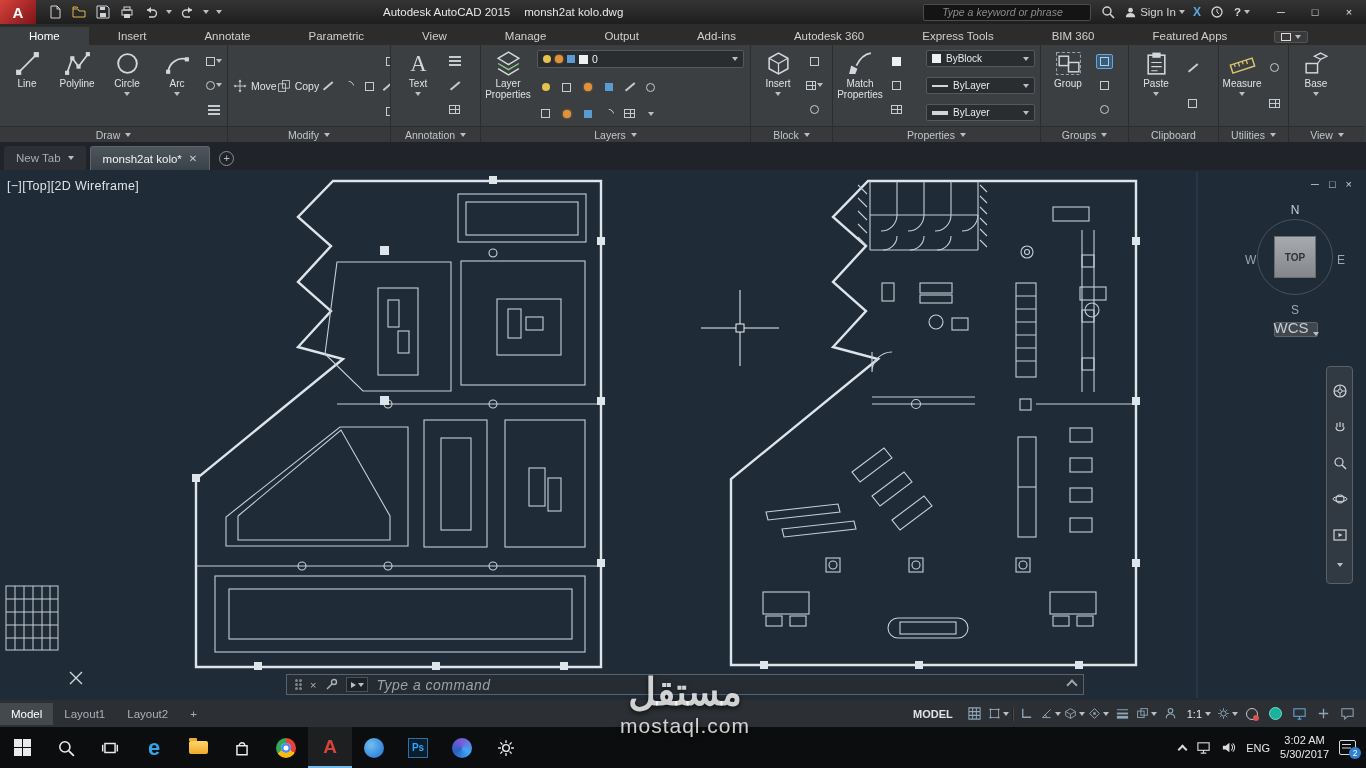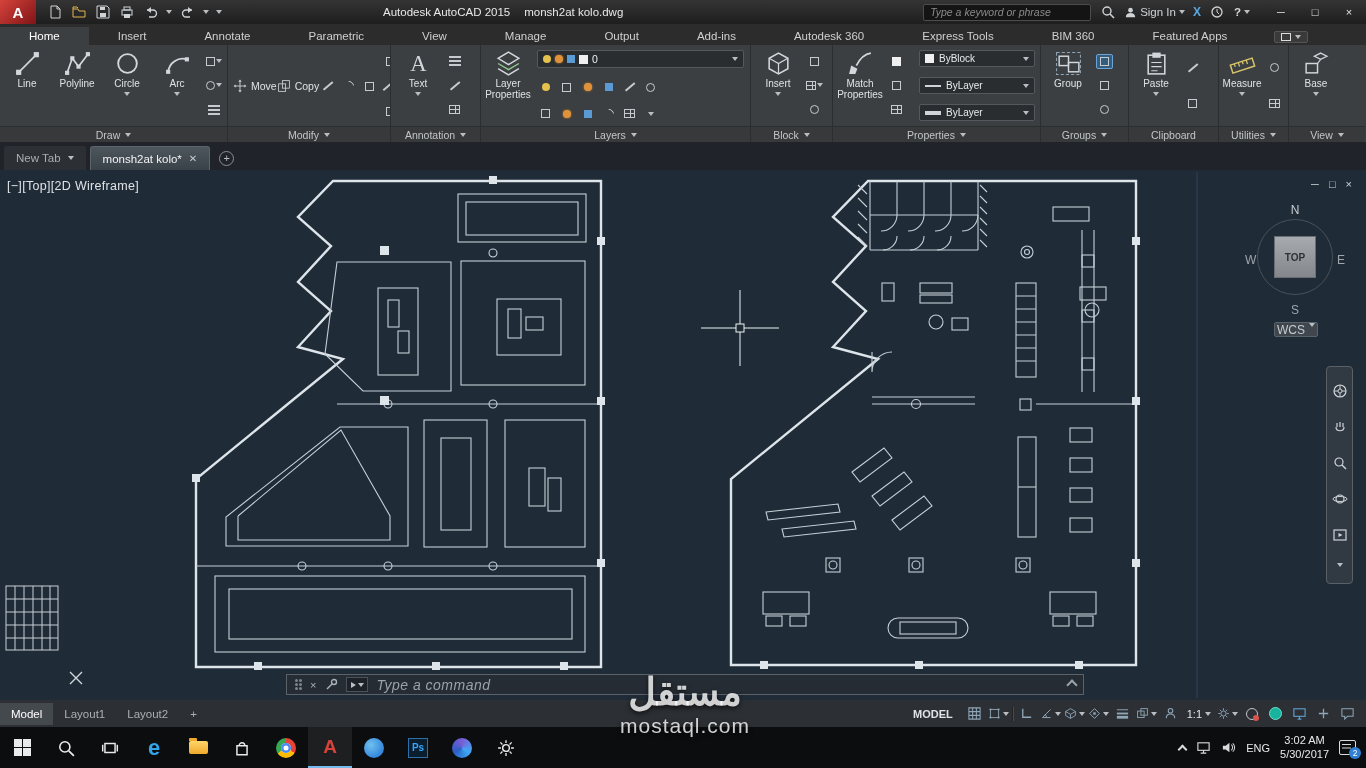--- a/index.html
+++ b/index.html
@@ -9,21 +9,21 @@
   .vsep{width:1px;height:14px;background:#222;box-shadow:1px 0 0 #4a4a4a;flex:none}
 
   
   .titlebar{position:absolute;left:0;top:0;width:100%;height:24px;background:linear-gradient(#343434,#1e1e1e);display:flex;align-items:center;color:#d6d6d6;font-size:11.5px;z-index:30}
   .logo{width:36px;height:24px;background:linear-gradient(135deg,#d6433b,#7f1417);color:#fff;font-weight:bold;font-size:15px;display:flex;align-items:center;justify-content:center;flex:none}
   .qat{display:flex;align-items:center;gap:7px;padding:0 10px}
   .qbtn{width:17px;height:17px;display:flex;align-items:center;justify-content:center;flex:none}
   .qbtn svg{width:14px;height:14px}
   .title-text{position:absolute;left:383px;top:0;height:24px;display:flex;align-items:center;gap:14px;color:#e8e8e8}
   .tb-right{position:absolute;right:0;top:0;height:24px;display:flex;align-items:center;gap:8px}
-  .search-input{width:168px;height:17px;background:#141414;border:1px solid #4c4c4c;border-radius:2px;color:#cfcfcf;font-size:10.5px;font-style:italic;padding:0 6px;outline:none}
+  .search-input{width:168px;height:17px;background:#141414;border:1px solid #4c4c4c;border-radius:2px;color:#cfcfcf;font-size:10.5px;font-style:italic;padding:0 18px;outline:none}
   .search-input::placeholder{color:#8b8b8b}
   .tbicon{display:flex;align-items:center;gap:3px;color:#cfd2d5}
   .xglyph{color:#5aa7e0;font-weight:bold;font-size:12px}
   .helpglyph{color:#d8d8d8;font-weight:bold}
   .winbtns{display:flex;margin-left:6px}
   .winbtn{width:34px;height:24px;display:flex;align-items:center;justify-content:center;color:#e3e3e3;font-size:11px}
 
   
   .rtabs{position:absolute;left:0;top:24px;width:100%;height:21px;background:#2c2c2c;display:flex;align-items:flex-end;color:#cfcfcf;font-size:11.5px;z-index:29}
   .rtab{padding:3px 29px;cursor:default}
@@ -52,21 +52,21 @@
   .ico-sun{width:8px;height:8px;border-radius:50%;background:#e0923a;box-shadow:0 0 2px #e0923a}
   .ico-bluesq{width:8px;height:8px;background:#5b9bd5}
   .ico-wsq{width:9px;height:9px;background:#f0f0f0}
   .mod-left{display:flex;flex-direction:row;justify-content:space-between;padding:3px 0 2px 2px}
   .mod-row{display:flex;align-items:center;gap:4px;font-size:10.5px;color:#e0e2e4}
   .mod-row svg{width:14px;height:14px;flex:none}
   .mod-grid{display:grid;grid-template-columns:repeat(3,20px);grid-auto-rows:25px;align-items:center;justify-items:center;padding-top:2px}
   .layers-right{display:flex;flex-direction:column;justify-content:space-between;flex:1;padding:3px 3px}
   .layer-combo{height:18px;background:#2a2d30;border:1px solid #55595d;border-radius:2px;display:flex;align-items:center;gap:4px;padding:0 5px;color:#eceeef;font-size:10.5px}
   .layer-tools{display:flex;gap:4px}
-  .props-wrap{display:flex;gap:10px;flex:1}
+  .props-wrap{display:flex;gap:17px;flex:1}
   .props-dds{display:flex;flex-direction:column;justify-content:space-between;flex:1;padding:3px 2px}
   .dd{height:17px;background:#2a2d30;border:1px solid #55595d;border-radius:2px;display:flex;align-items:center;gap:5px;padding:0 5px;font-size:10px;color:#e8eaeb}
   .dd .cr{margin-left:auto}
   .lt-thin{width:16px;height:2px;background:#cfd4d8}
   .lt-thick{width:16px;height:4px;background:#cfd4d8}
   .spacer{flex:1}
 
   
   .filetabs{position:absolute;left:0;top:142px;width:100%;height:28px;background:#20242a;display:flex;align-items:flex-end;z-index:27}
   .ftab{height:24px;display:flex;align-items:center;gap:7px;padding:0 12px;font-size:11.5px;border-radius:3px 3px 0 0;margin-left:4px}
@@ -79,21 +79,21 @@
   .canvas-wrap{position:absolute;left:0;top:170px;width:1366px;height:530px;background:#1f2b37;overflow:hidden;z-index:10}
   .vp-controls{position:absolute;left:7px;top:9px;color:#dfe3e6;font-size:12.5px;letter-spacing:.3px;display:flex}
   .vp-winctl{position:absolute;right:14px;top:8px;color:#cfd3d6;font-size:11px;display:flex;gap:10px}
   .viewcube{position:absolute;left:1245px;top:33px;width:100px;height:114px;color:#9fa6ac;font-size:12px}
   .vc-ring{position:absolute;left:12px;top:16px;width:76px;height:76px;border:1px solid #49515a;border-radius:50%}
   .vc-top{position:absolute;left:29px;top:33px;width:42px;height:42px;background:linear-gradient(#a7abb0,#83878c);border:1px solid #6a6e73;display:flex;align-items:center;justify-content:center;font-size:10px;font-weight:bold;color:#2e3236}
   .vc-n{position:absolute;left:50%;top:0;transform:translateX(-50%);color:#c9ced3}
   .vc-s{position:absolute;left:50%;bottom:0;transform:translateX(-50%)}
   .vc-w{position:absolute;left:0;top:50%;transform:translateY(-50%)}
   .vc-e{position:absolute;right:0;top:50%;transform:translateY(-50%)}
-  .wcs{position:absolute;left:1274px;top:152px;width:44px;height:15px;background:#3f464d;border:1px solid #5a626a;border-radius:2px;display:flex;align-items:flex-start;justify-content:center;gap:4px;color:#c6ccd1;font-size:12px}
+  .wcs{position:absolute;left:1274px;top:152px;width:44px;height:15px;background:#3f464d;border:1px solid #5a626a;border-radius:2px;display:flex;align-items:flex-end;justify-content:center;gap:4px;color:#c6ccd1;font-size:15px}
   .navbar{position:absolute;left:1326px;top:196px;width:27px;height:218px;background:rgba(64,70,76,.55);border:1px solid #5a6065;border-radius:4px;display:flex;flex-direction:column;align-items:center;justify-content:space-around;padding:6px 0}
   .navbar svg{width:16px;height:16px}
   .ucs-grid{position:absolute;left:5px;top:415px}
   .xmark{position:absolute;left:68px;top:500px}
   .plan{position:absolute;left:0;top:0}
 
   
   .cmdline{position:absolute;left:286px;top:674px;width:798px;height:21px;background:rgba(38,44,51,.93);border:1px solid #5a6168;display:flex;align-items:center;gap:8px;padding:0 8px;z-index:20;color:#9aa2aa}
   .grip{display:grid;grid-template-columns:repeat(2,3px);grid-auto-rows:3px;gap:1px}
   .grip i{background:#7d858d;border-radius:50%}

